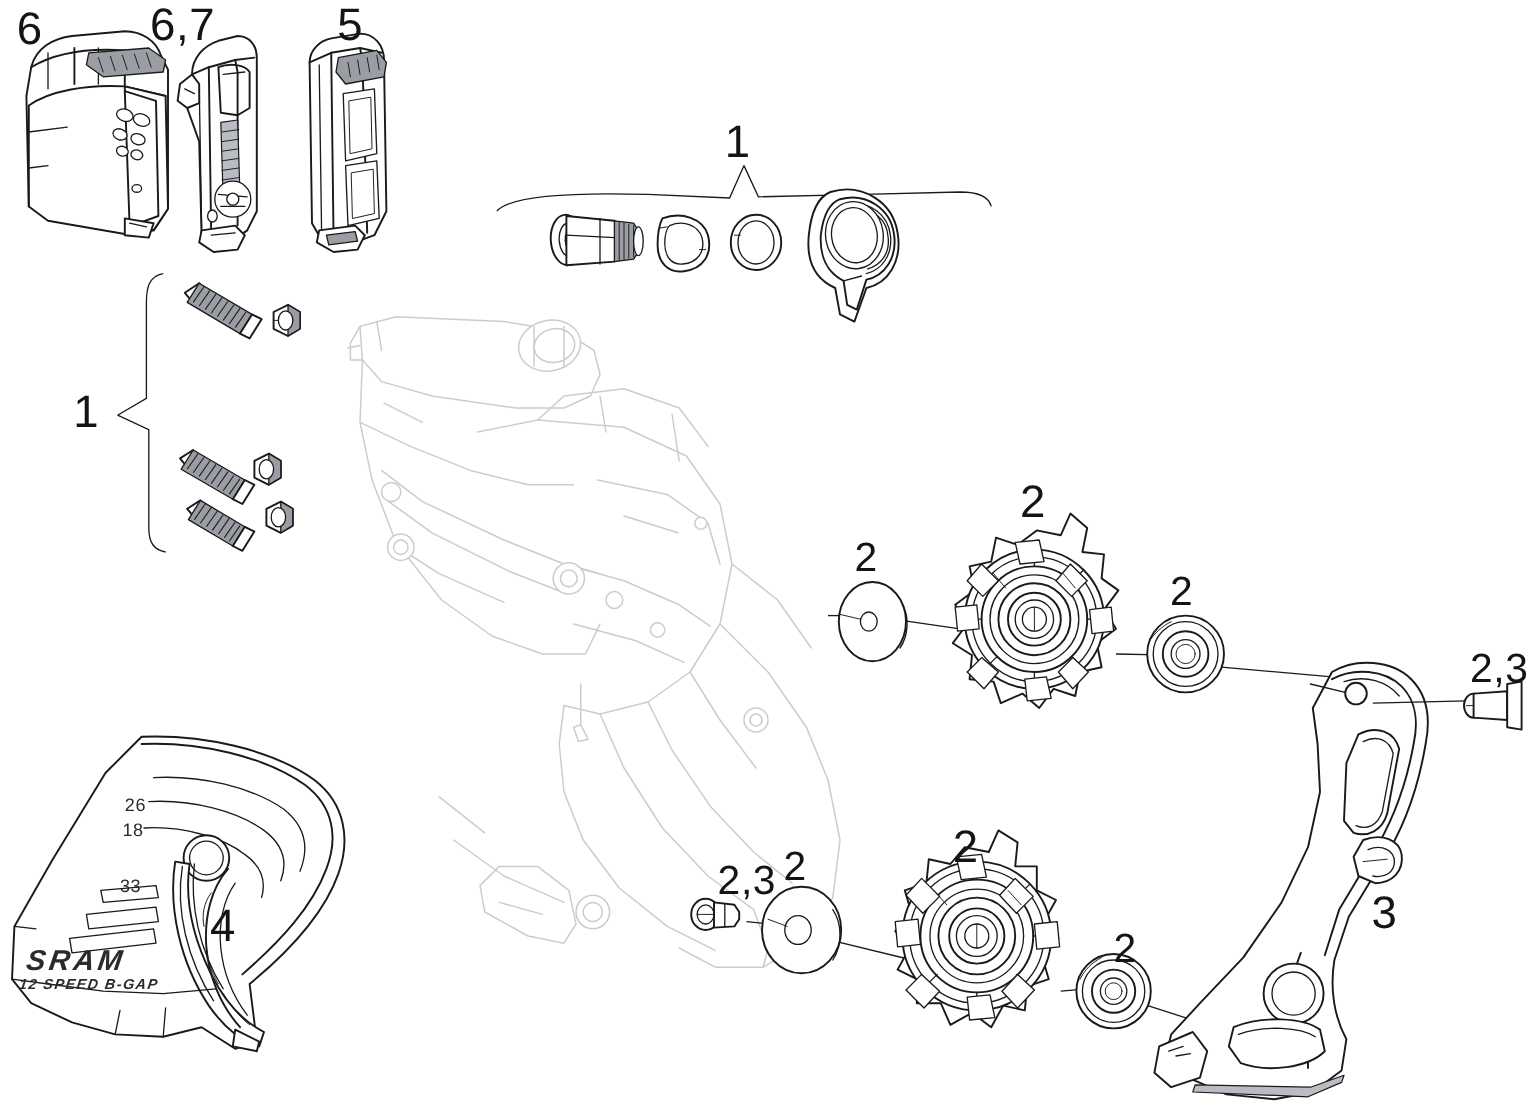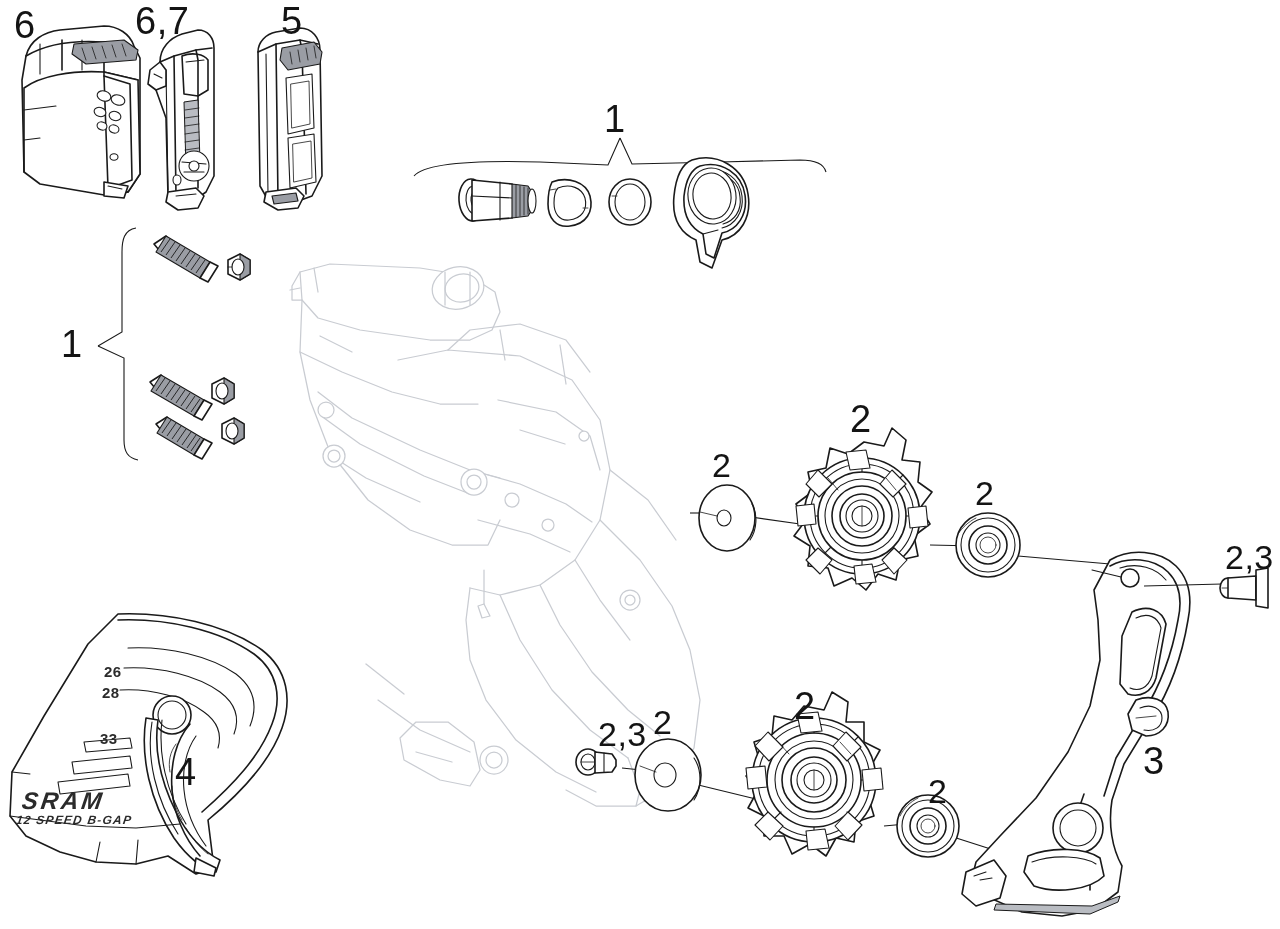--- a/index.html
+++ b/index.html
@@ -27,21 +27,21 @@
   .callout-label.small{font-size:34px;}
 
   
   .engrave{
     position:absolute;
     font-family:"Liberation Sans","DejaVu Sans",sans-serif;
     color:#2b2b2b;
     white-space:nowrap;
     user-select:none;
   }
-  .engrave.size-num{font-size:15px;font-weight:700;letter-spacing:0.5px;}
+  .engrave.size-num{font-size:15px;font-weight:400;letter-spacing:0.5px;}
   .engrave.brand{
     font-size:24px;font-weight:700;font-style:italic;
     letter-spacing:3px;
     transform:skewX(-8deg);
   }
   .engrave.sub{
     font-size:12px;font-weight:700;font-style:italic;
     letter-spacing:1.2px;
     transform:skewX(-8deg);
   }
@@ -537,34 +537,34 @@
     <ellipse class="fillw" cx="1228" cy="588" rx="8" ry="10"></ellipse>
     <path class="ln-h" d="M1222 588 L1234 588"></path>
     <path class="fillw" d="M1228 578 L1256 576 L1256 600 L1228 598 Z"></path>
     <path class="fillw" d="M1256 570 L1268 568 L1268 608 L1256 606 Z"></path>
     <path class="ln-t" d="M1256 576 L1256 600"></path>
   </g>
 
 </svg>
 
 <div class="callout-label" style="left:14px;top:6px;">6</div>
-<div class="callout-label" style="left:125px;top:2px;margin-left:10px;">6,7</div>
+<div class="callout-label" style="left:125px;top:2px;">6,7</div>
 <div class="callout-label" style="left:281px;top:2px;">5</div>
 <div class="callout-label" style="left:604px;top:100px;">1</div>
 <div class="callout-label" style="left:61px;top:325px;">1</div>
 <div class="callout-label small" style="left:712px;top:448px;">2</div>
 <div class="callout-label" style="left:850px;top:400px;">2</div>
 <div class="callout-label small" style="left:975px;top:476px;">2</div>
 <div class="callout-label small" style="left:1225px;top:540px;">2,3</div>
 <div class="callout-label small" style="left:598px;top:717px;">2,3</div>
 <div class="callout-label small" style="left:653px;top:705px;">2</div>
 <div class="callout-label" style="left:794px;top:687px;">2</div>
 <div class="callout-label small" style="left:928px;top:774px;">2</div>
 <div class="callout-label" style="left:1143px;top:742px;">3</div>
 <div class="callout-label" style="left:175px;top:753px;">4</div>
 
 <div class="engrave size-num" style="left:104px;top:663px;">26</div>
-<div class="engrave size-num" style="left:102px;top:684px;">28</div>
+<div class="engrave size-num" style="left:102px;top:684px;">18</div>
 <div class="engrave size-num" style="left:100px;top:707px;margin-top:23px;">33</div>
 <div class="engrave brand" style="left:22px;top:787px;">SRAM</div>
 <div class="engrave sub" style="left:16px;top:813px;">12 SPEED B-GAP</div>
 
 </div>
 
 </body></html>

